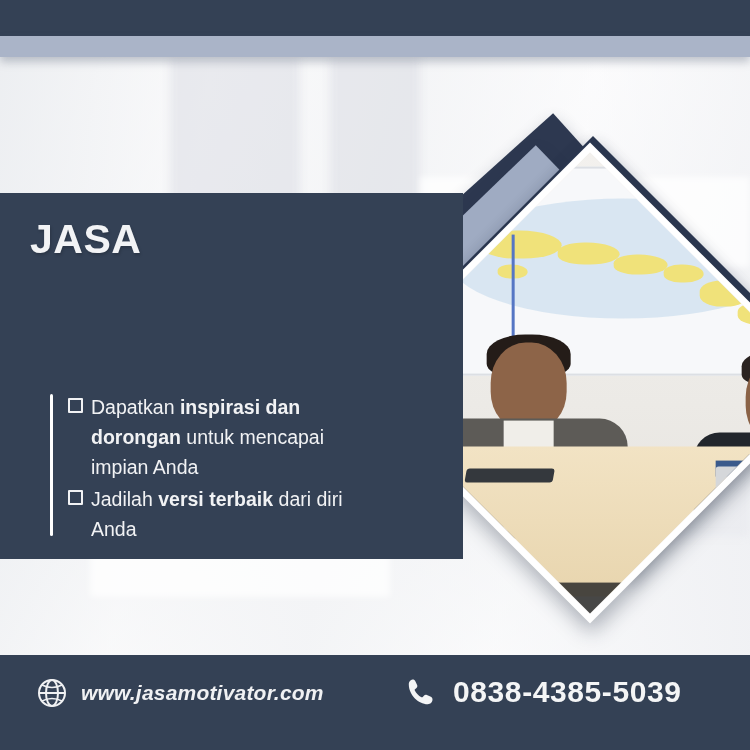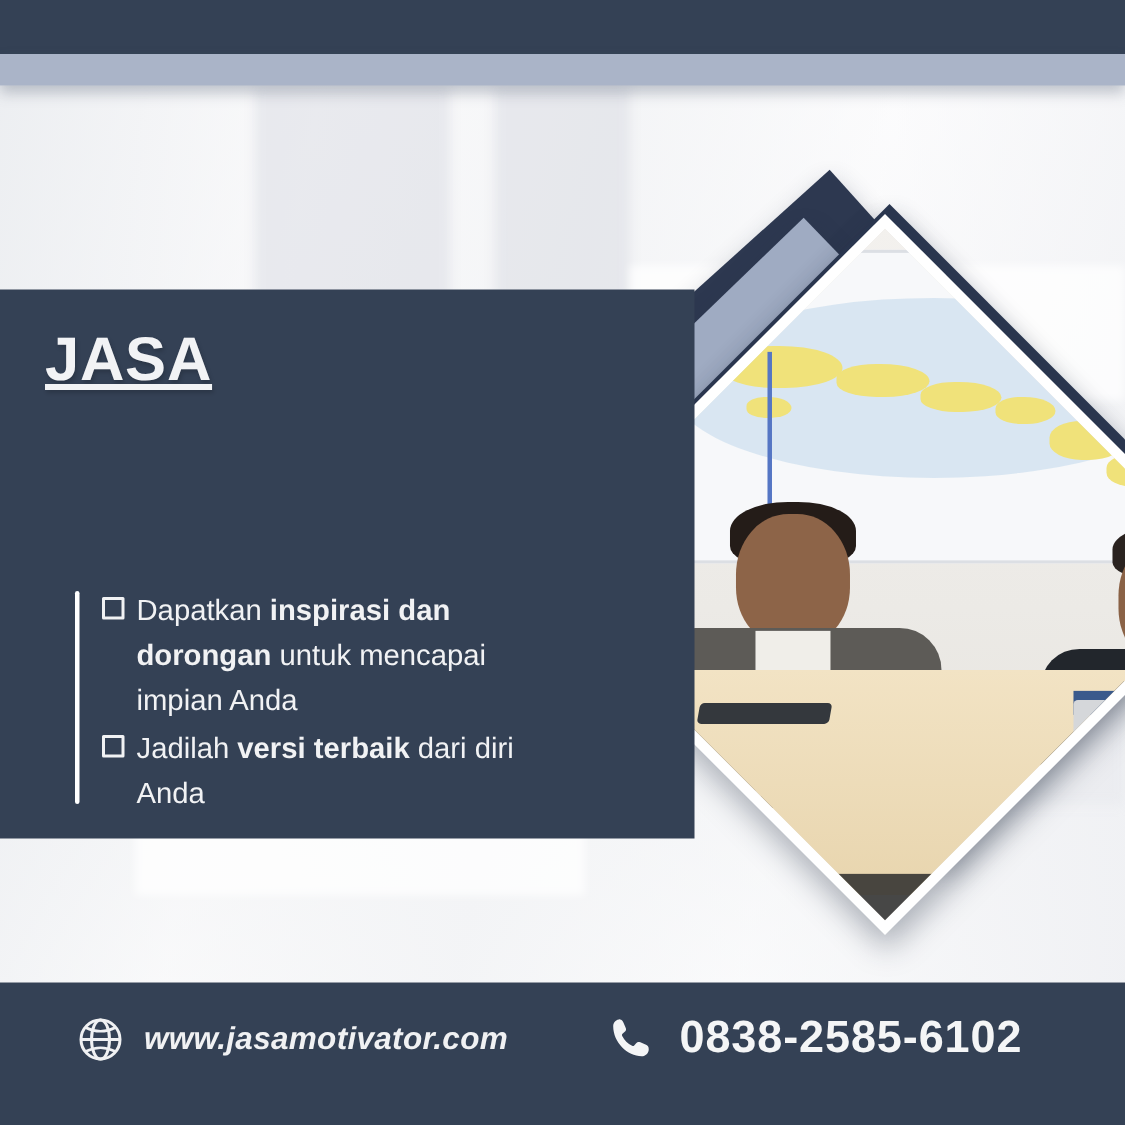--- a/index.html
+++ b/index.html
@@ -77,21 +77,21 @@
     left: 30px;
     top: 213px;
     width: 400px;
     color: #f2f3f5;
     font-size: 41px;
     font-weight: bold;
     line-height: 53px;
     letter-spacing: 0.5px;
     text-shadow: 1px 2px 3px rgba(0,0,0,0.18);
   }
-  .headline div { white-space: nowrap; text-decoration: underline; }
+  .headline div { white-space: nowrap; }
 
   
   .bullet-rule {
     position: absolute;
     left: 50px;
     top: 394px;
     width: 3px;
     height: 142px;
     background: #ffffff;
     border-radius: 2px;
@@ -322,21 +322,21 @@
   .footer {
     position: absolute;
     left: 0;
     top: 655px;
     width: 750px;
     height: 95px;
     background: #344155;
   }
   .footer-web {
     position: absolute;
-    left: 52px;
+    left: 37px;
     top: 678px;
     display: flex;
     align-items: center;
     gap: 14px;
   }
   .footer-phone {
     position: absolute;
     left: 405px;
     top: 675px;
     display: flex;
@@ -446,16 +446,16 @@
     </span>
     <span class="web-text">www.jasamotivator.com</span>
   </div>
 
   <div class="footer-phone">
     <span class="phone-icon">
       <svg width="32" height="32" viewBox="0 0 32 32">
         <path d="M7.5 3.5c1.6 0 2.4 0.6 3.1 2.2l1.5 3.4c0.5 1.2 0.3 2-0.6 2.8l-1.5 1.3c-0.4 0.4-0.5 0.8-0.2 1.4 1.4 2.9 3.7 5.2 6.6 6.6 0.6 0.3 1 0.2 1.4-0.2l1.3-1.5c0.8-0.9 1.6-1.1 2.8-0.6l3.4 1.5c1.6 0.7 2.2 1.5 2.2 3.1 0 2.6-2.1 4.7-4.7 4.7C13.2 28.2 3.8 18.8 3.8 8.2c0-2.6 2.1-4.7 4.7-4.7z" fill="#f4f5f6"></path>
       </svg>
     </span>
-    <span class="phone-text">0838-2585-6102</span>
+    <span class="phone-text">0838-4385-5039</span>
   </div>
 
 </div>
 
 </body></html>

